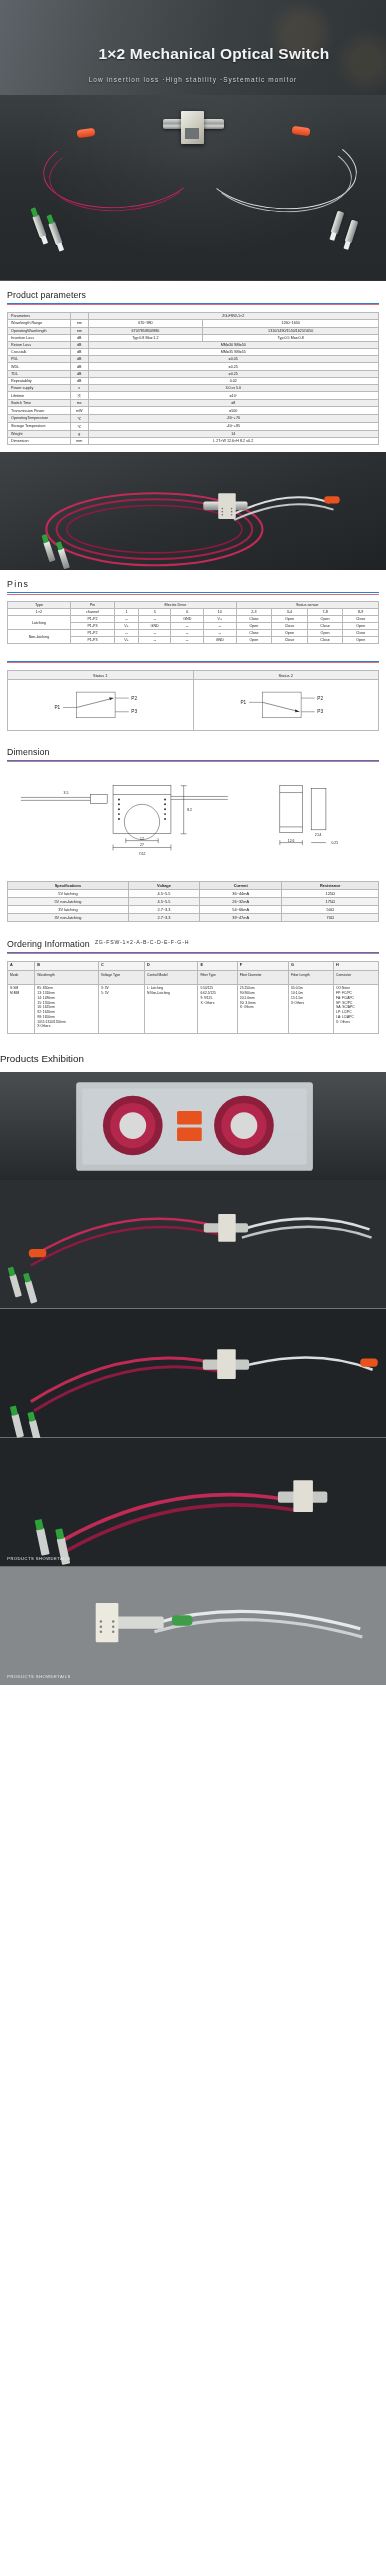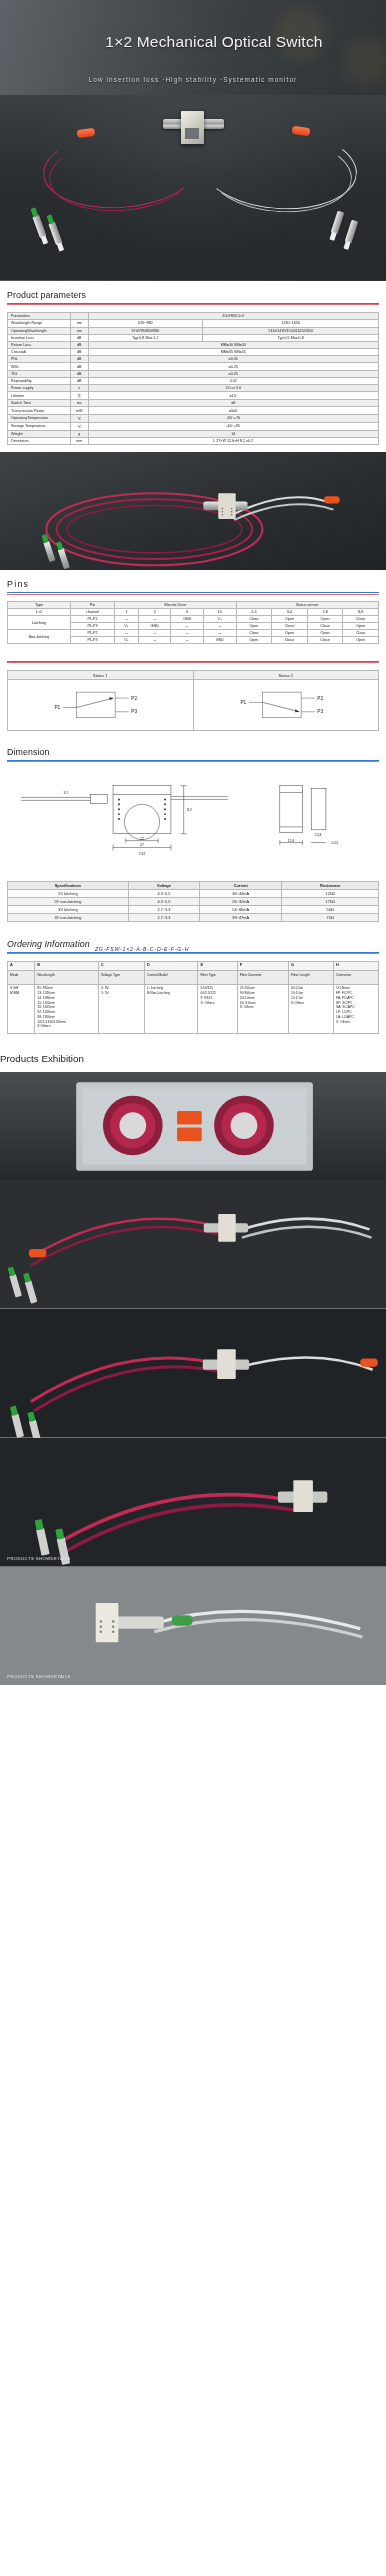--- a/index.html
+++ b/index.html
@@ -17,23 +17,23 @@
     position: relative;
     overflow: hidden;
     background:
       radial-gradient(circle at 78% 12%, rgba(150,120,70,.16) 0 4%, transparent 9%),
       radial-gradient(circle at 95% 22%, rgba(150,120,70,.15) 0 3%, transparent 8%),
       radial-gradient(circle at 88% 56%, rgba(150,120,70,.13) 0 3%, transparent 8%),
       radial-gradient(circle at 70% 75%, rgba(160,130,80,.10) 0 3%, transparent 9%),
       linear-gradient(105deg, #5d6368 0%, #4b5053 25%, #3b4043 50%, #33383b 72%, #2c3134 100%);
   }
   .hero-title {
-    position: absolute; top: 33px; left: 0; right: 0;
+    position: absolute; top: 45px; left: 0; right: 0;
     text-align: center;
-    font-size: 15.5px; font-weight: normal; color: #f2f3f4;
+    font-size: 15.5px; font-weight: bold; color: #f2f3f4;
     letter-spacing: 0.2px;
     text-shadow: 0 0.5px 1.5px rgba(0,0,0,.55);
     padding-left: 42px;
   }
   .hero-sub {
     position: absolute; top: 76px; left: 0; right: 0;
     text-align: center;
     font-size: 6.4px; color: #cfd3d6; letter-spacing: 1.1px;
     text-shadow: 0 0.5px 1px rgba(0,0,0,.5);
   }
@@ -534,21 +534,21 @@
           <td>39~47mA</td>
           <td>70Ω</td>
         </tr>
       </tbody>
     </table>
     <div class="gap"></div>
   </div>
 
   <div class="sec pad-b">
     <div class="sec-head">
-      <div style="display:flex;align-items:flex-end;font-style:italic;">
+      <div style="display:flex;align-items:flex-start;">
         <span class="sec-title tight" style="font-size:8.8px;">Ordering Information</span>
         <span class="order-code">ZG-FSW-1×2-A-B-C-D-E-F-G-H</span>
       </div>
       <div class="rule"></div>
     </div>
     <table class="order">
       <tbody>
         <tr>
           <td>A</td>
           <td>B</td>

